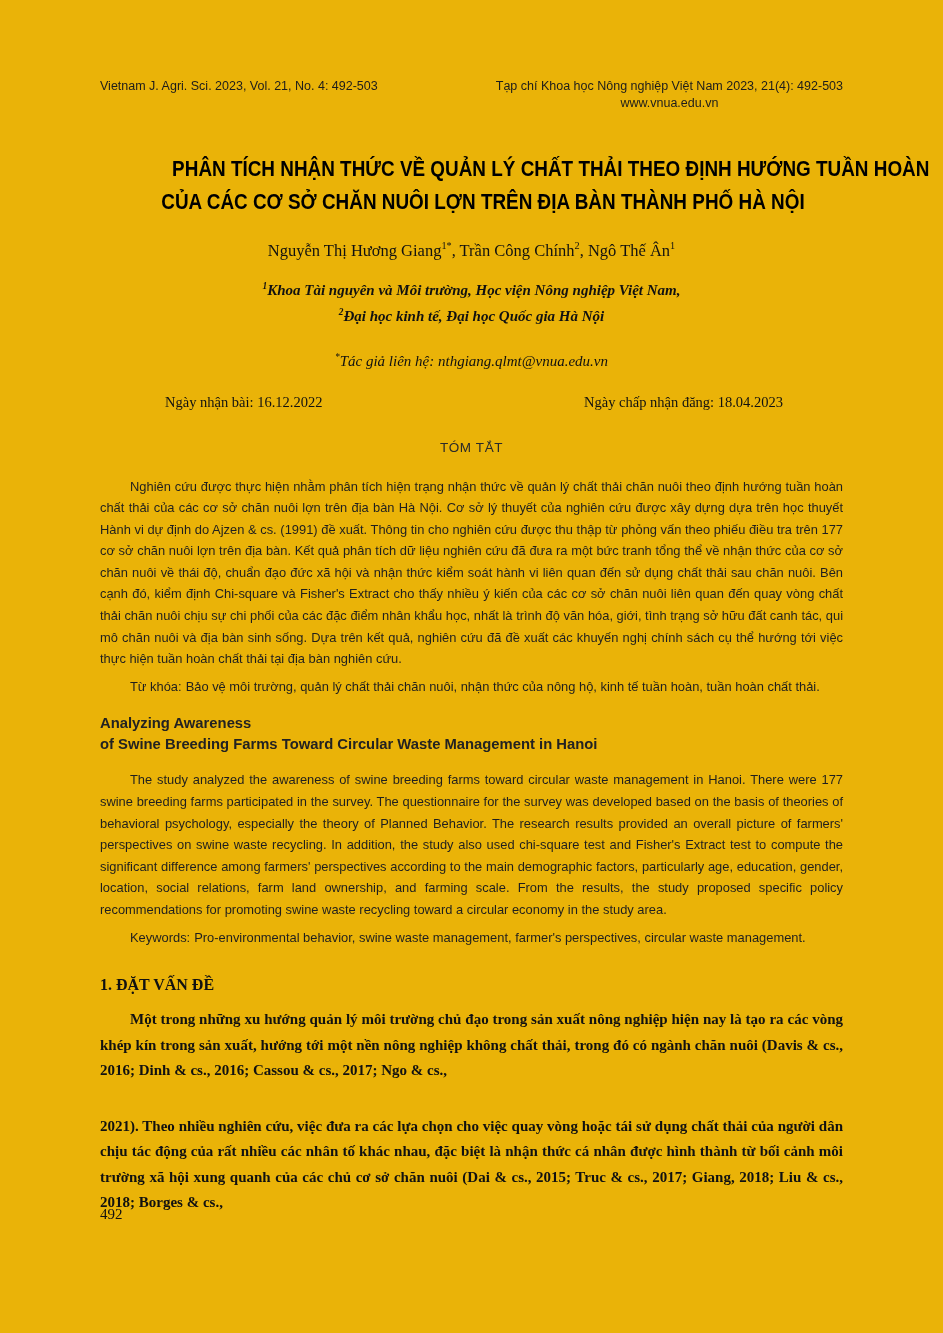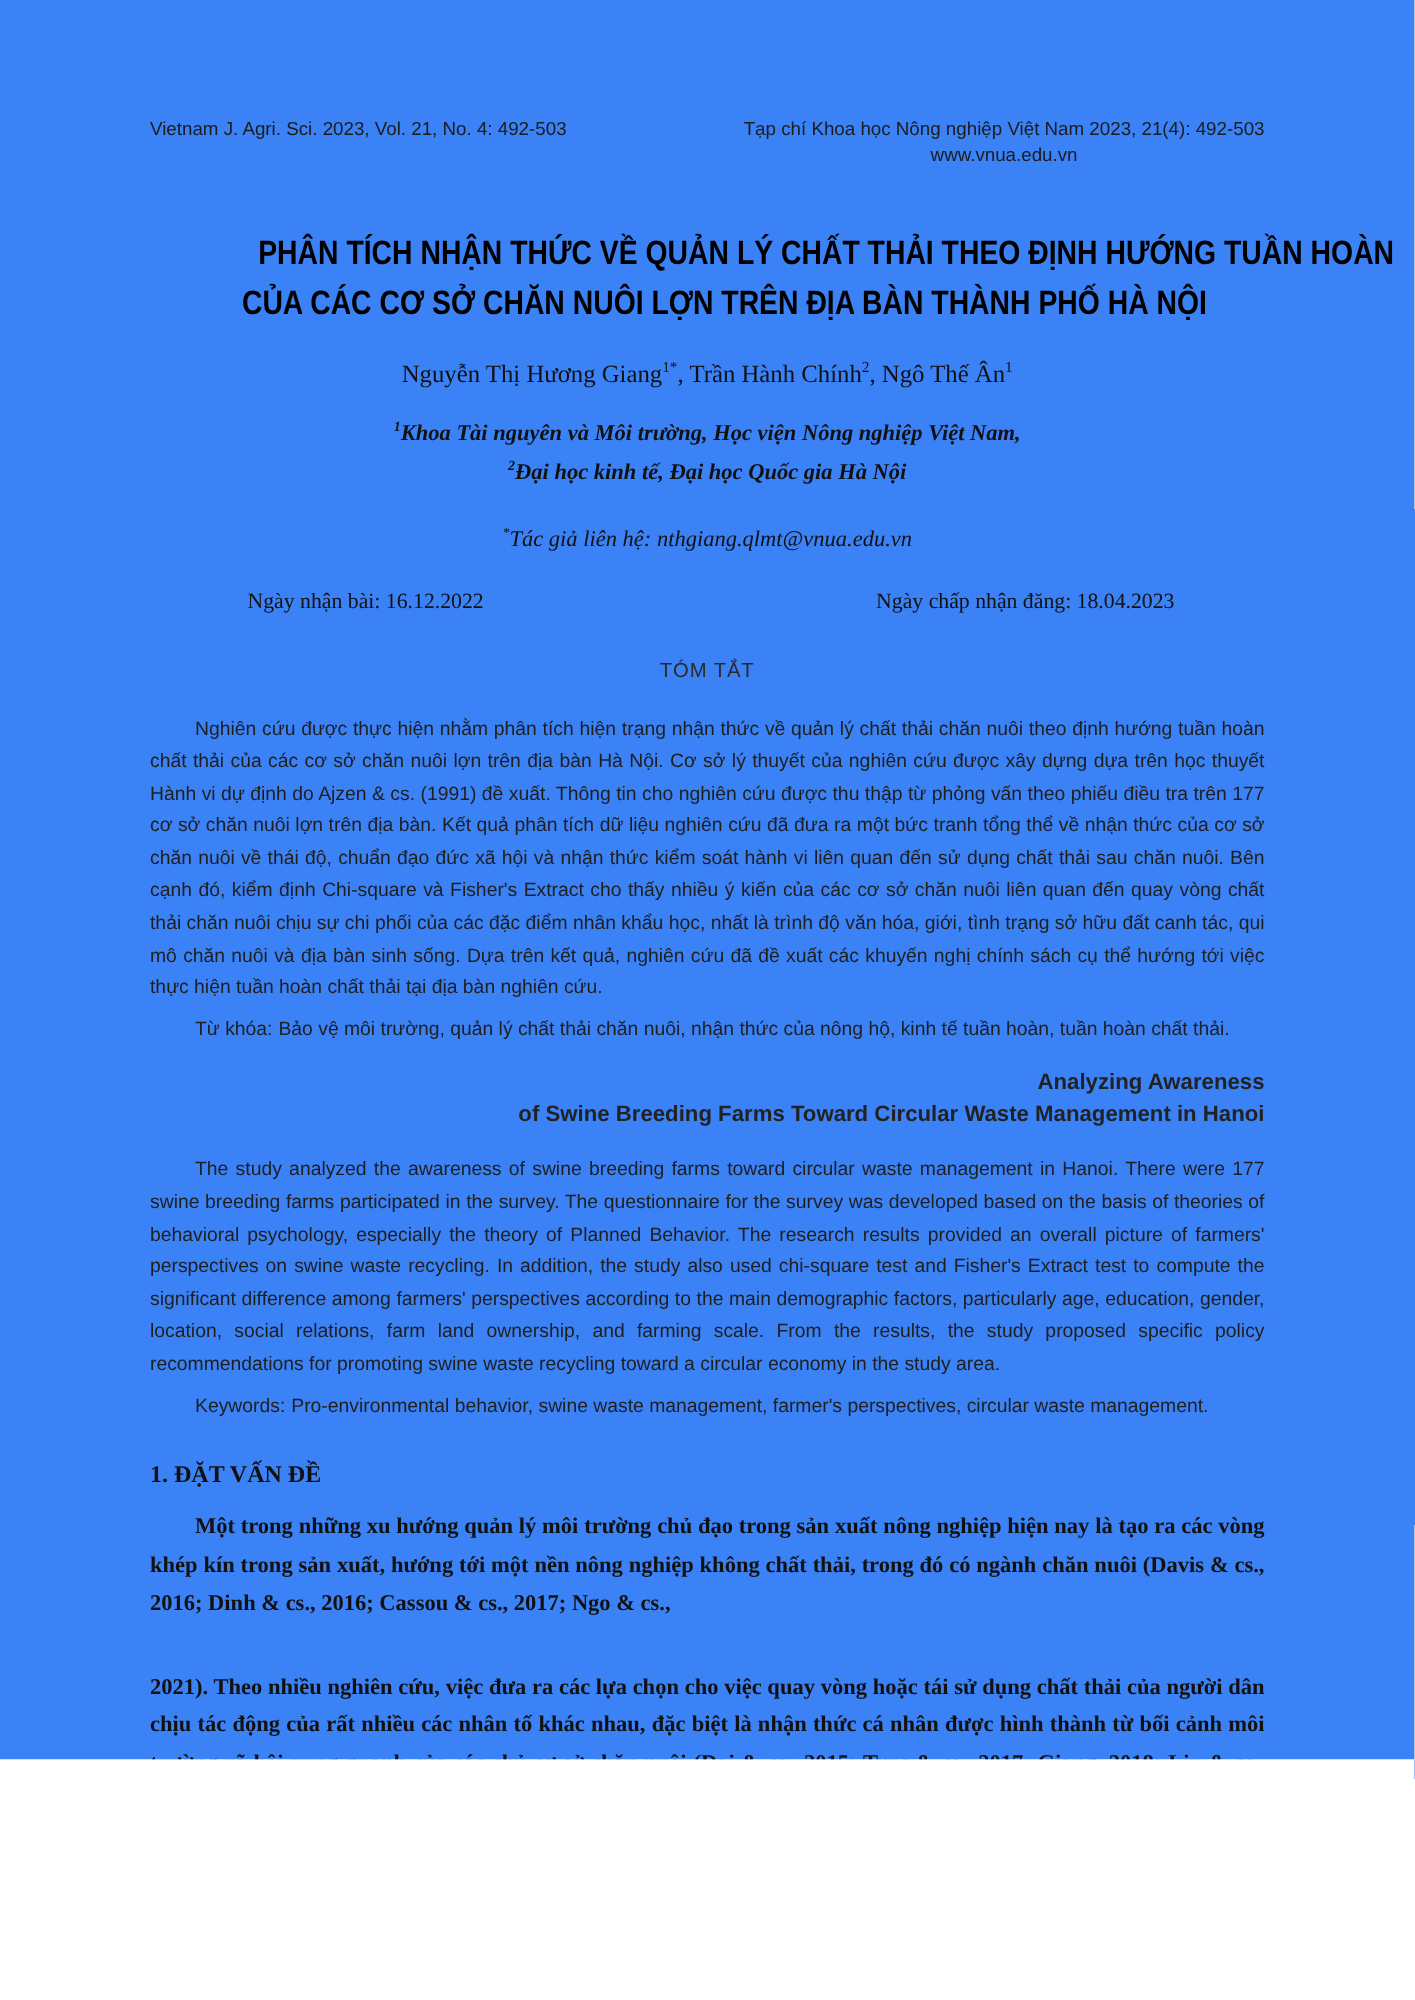--- a/index.html
+++ b/index.html
@@ -1,20 +1,20 @@
 <!DOCTYPE html>
 <html><head>
 <meta charset="utf-8">
 <style>
   html,body { margin:0; padding:0; background:#ffffff; }
   .page {
     position:relative;
-    width:943px; height:1173px;
+    width:943px; height:1333px;
     margin:0 auto;
-    background:#3b82f6;
+    background:#eab308;
     box-sizing:border-box;
     padding:78px 100px 0 100px;
     color:#000;
     overflow:hidden;
     font-family:"Liberation Serif", serif;
   }
 
   
   .journal-header {
     display:flex; justify-content:space-between; align-items:flex-start;
@@ -87,21 +87,21 @@
     font-size:12.9px; line-height:21.6px;
     text-align:justify;
     color:#1f1f1f;
   }
   .abstract p { margin:0; text-indent:30px; }
   .abstract p.kw { margin-top:6px; }
   .kw-label { margin-right:4px; }
 
   .title-en {
     margin-top:16px;
-    text-align:right;
+    text-align:left;
     font-family:"Liberation Sans", sans-serif;
     font-weight:bold;
     font-size:14.8px; line-height:21px;
     color:#222;
   }
 
   .abstract-en { margin-top:14px; }
   .abstract-en-label { margin-top:26px; }
 
   
@@ -144,21 +144,21 @@
       <div>www.vnua.edu.vn</div>
     </div>
   </div>
 
   <div class="title-vi">
     <div><span class="cond">PHÂN TÍCH NHẬN THỨC VỀ QUẢN LÝ CHẤT THẢI THEO ĐỊNH HƯỚNG TUẦN HOÀN</span></div>
     <div><span class="cond">CỦA CÁC CƠ SỞ CHĂN NUÔI LỢN TRÊN ĐỊA BÀN THÀNH PHỐ HÀ NỘI</span></div>
   </div>
 
   <div class="authors">
-    <span>Nguyễn Thị Hương Giang</span><sup>1*</sup><span>, </span><span>Trần Hành Chính</span><sup>2</sup><span>, </span><span>Ngô Thế Ân</span><sup>1</sup>
+    <span>Nguyễn Thị Hương Giang</span><sup>1*</sup><span>, </span><span>Trần Công Chính</span><sup>2</sup><span>, </span><span>Ngô Thế Ân</span><sup>1</sup>
   </div>
 
   <div class="affiliations">
     <div><sup>1</sup><span>Khoa Tài nguyên và Môi trường, Học viện Nông nghiệp Việt Nam,</span></div>
     <div><sup>2</sup><span>Đại học kinh tế, Đại học Quốc gia Hà Nội</span></div>
   </div>
 
   <div class="corresponding">
     <sup>*</sup><span>Tác giả liên hệ: nthgiang.qlmt@vnua.edu.vn</span>
   </div>

